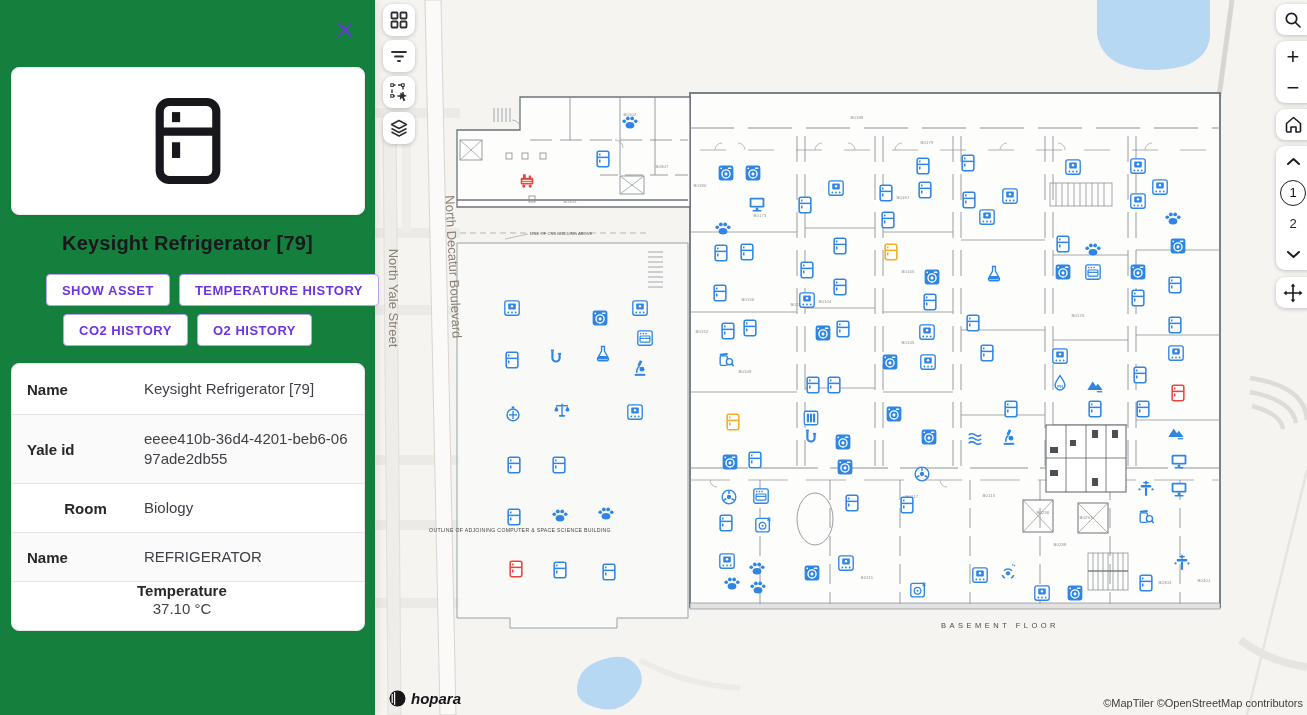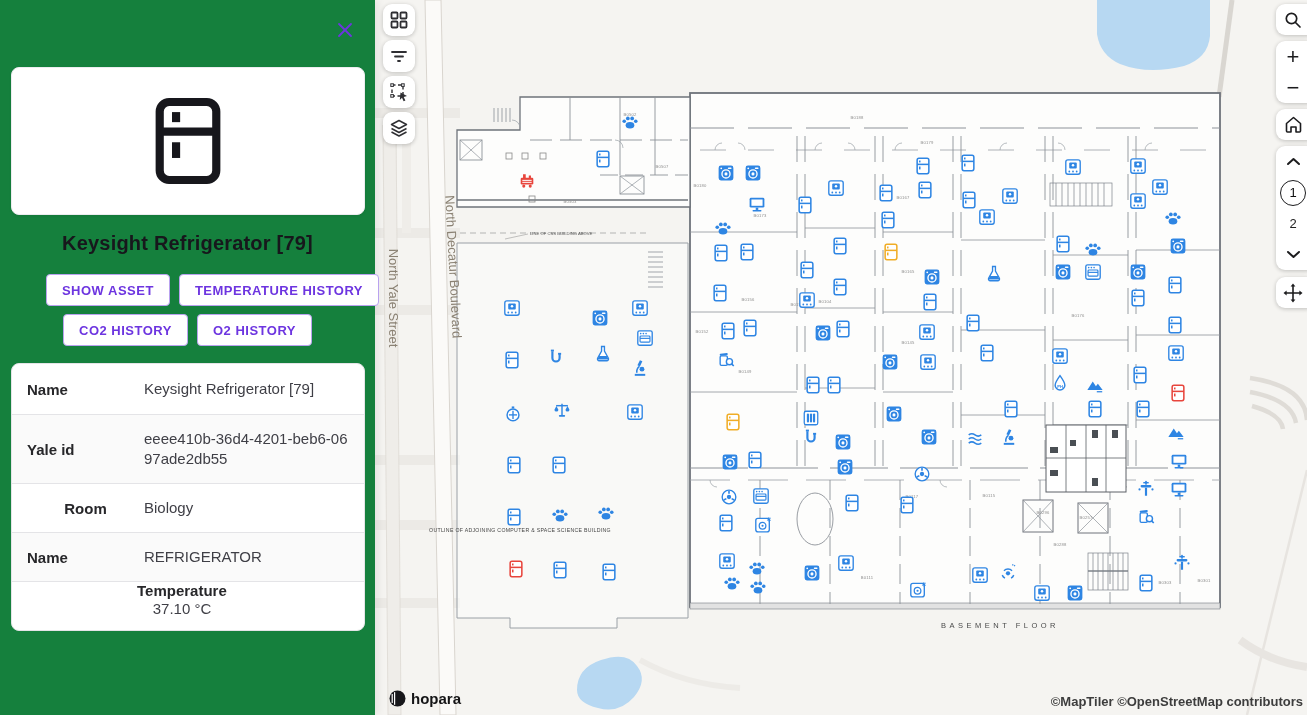--- a/index.html
+++ b/index.html
@@ -38,23 +38,23 @@
         font-size:13px;font-weight:600;letter-spacing:.5px;padding:0 15px;cursor:pointer;
         font-family:"Liberation Sans",sans-serif;}
   .details{position:absolute;left:11px;top:363px;width:352px;border:1px solid #e4e4e7;border-radius:8px;
            overflow:hidden;background:#fff;}
   .drow{display:flex;align-items:center;border-bottom:1px solid #e4e4e7;}
   .drow:last-child{border-bottom:none;flex-direction:column;}
   .drow.alt{background:#fafafa;}
   .dlabel{width:117px;padding-left:15px;font-size:15px;font-weight:700;color:#27272a;flex:none;}
   .dvalue{font-size:15px;color:#3f3f46;padding-right:12px;line-height:1.35;}
   
-  #logo{position:absolute;left:389px;bottom:8px;display:flex;align-items:center;gap:5px;cursor:pointer;}
+  #logo{position:absolute;left:389px;bottom:8px;display:flex;align-items:center;gap:5px;cursor:pointer;font-style:italic;}
   #logo span{font-size:15px;font-weight:700;color:#151517;}
-  #attribution{position:absolute;right:4px;bottom:6px;font-size:13px;color:#3d3d3d;cursor:pointer;font-weight:bold;}
+  #attribution{position:absolute;right:4px;bottom:6px;font-size:11px;color:#3d3d3d;cursor:pointer;}
 </style>
 </head>
 <body>
 
 <div id="map">
 <svg id="plan-svg" width="1307" height="715" viewBox="0 0 1307 715" xmlns="http://www.w3.org/2000/svg">
   <defs>
     <symbol id="sym-fridge" viewBox="0 0 20 20">
       <rect x="3.5" y="1.5" width="13" height="17" rx="2" fill="#fff" stroke="currentColor" stroke-width="1.7"></rect>
       <line x1="3.5" y1="8.2" x2="16.5" y2="8.2" stroke="currentColor" stroke-width="1.7"></line>

